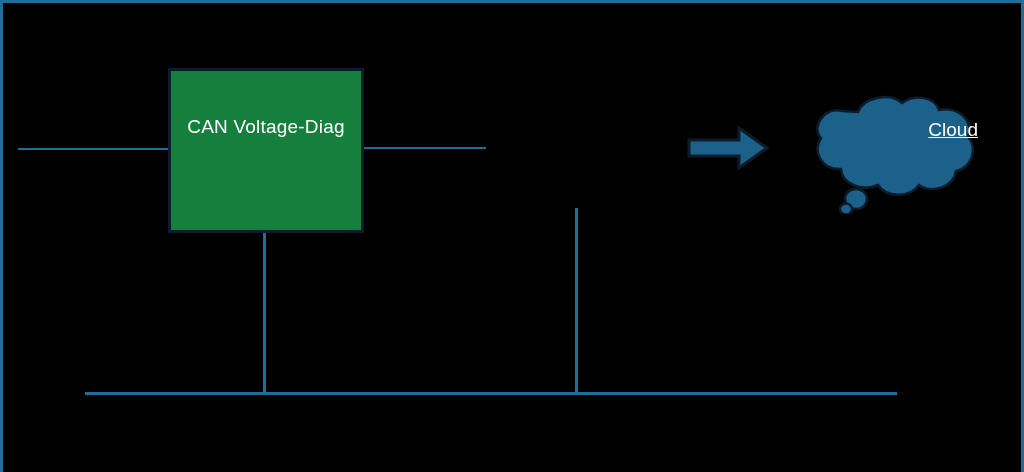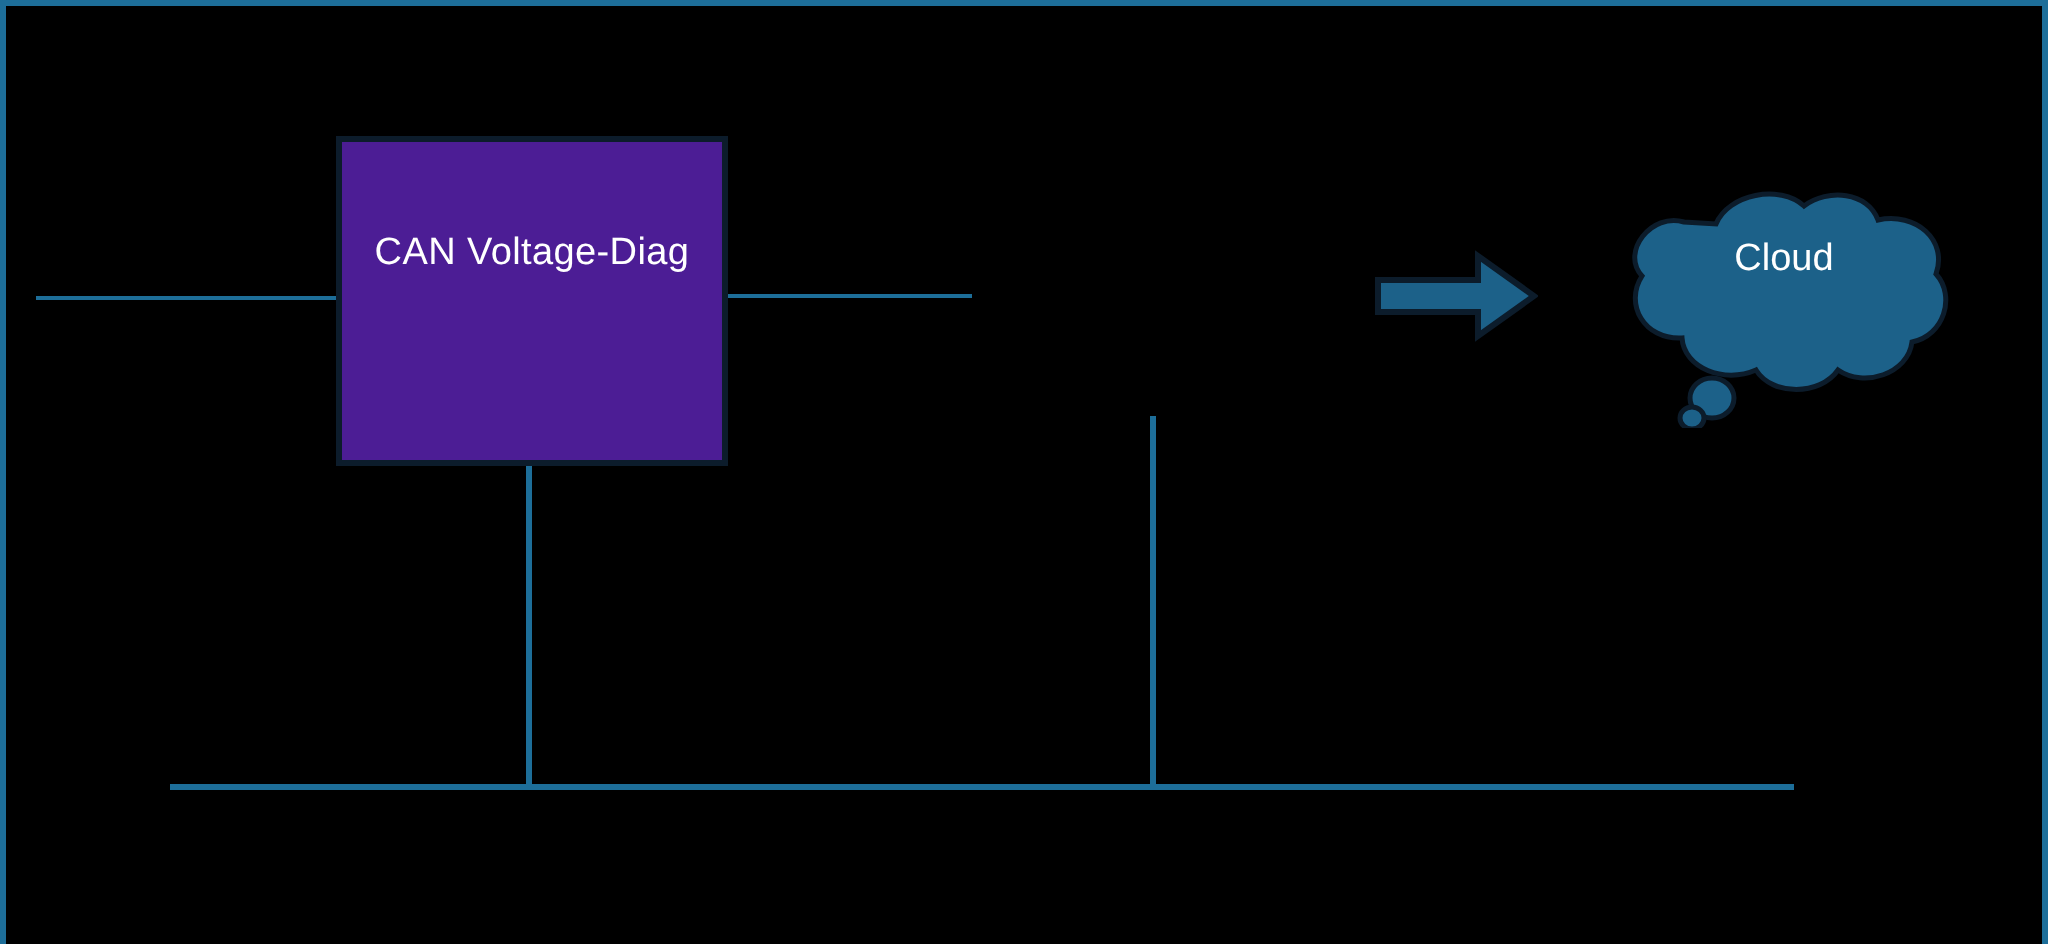--- a/index.html
+++ b/index.html
@@ -27,21 +27,21 @@
     border-left: 3px solid #1d6e99;
     border-right: 3px solid #1d6e99;
     border-bottom: 0px solid #000000;
     pointer-events: none;
   }
 
   
   .node-box {
     position: absolute;
     box-sizing: border-box;
-    background: #4c1d95;
+    background: #15803d;
     border: 3px solid #0c1c2b;
     display: flex;
     align-items: center;
     justify-content: center;
   }
   .node-box .node-label {
     color: #ffffff;
     font-size: 19px;
     letter-spacing: 0.2px;
     white-space: nowrap;
@@ -99,24 +99,25 @@
     left: 806px;
     top: 92px;
     width: 172px;
     height: 122px;
   }
   #cloud-label {
     position: absolute;
     left: 806px;
     top: 119px;
     width: 172px;
-    text-align: center;
+    text-align: right;
     color: #ffffff;
     font-size: 19px;
     pointer-events: none;
+    text-decoration: underline;
   }
 </style>
 </head>
 <body>
 
 <div class="canvas">
 
   <div class="frame"></div>
 
   <div class="conn conn-h" id="line-left-in"></div>

